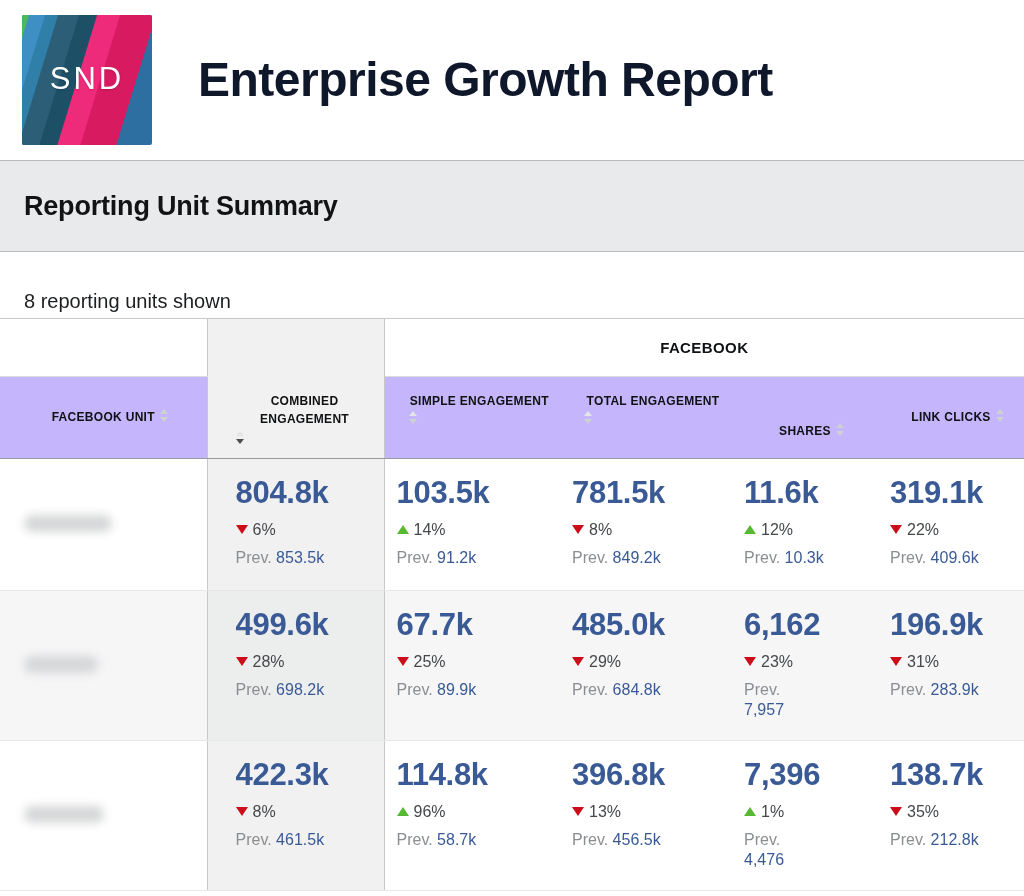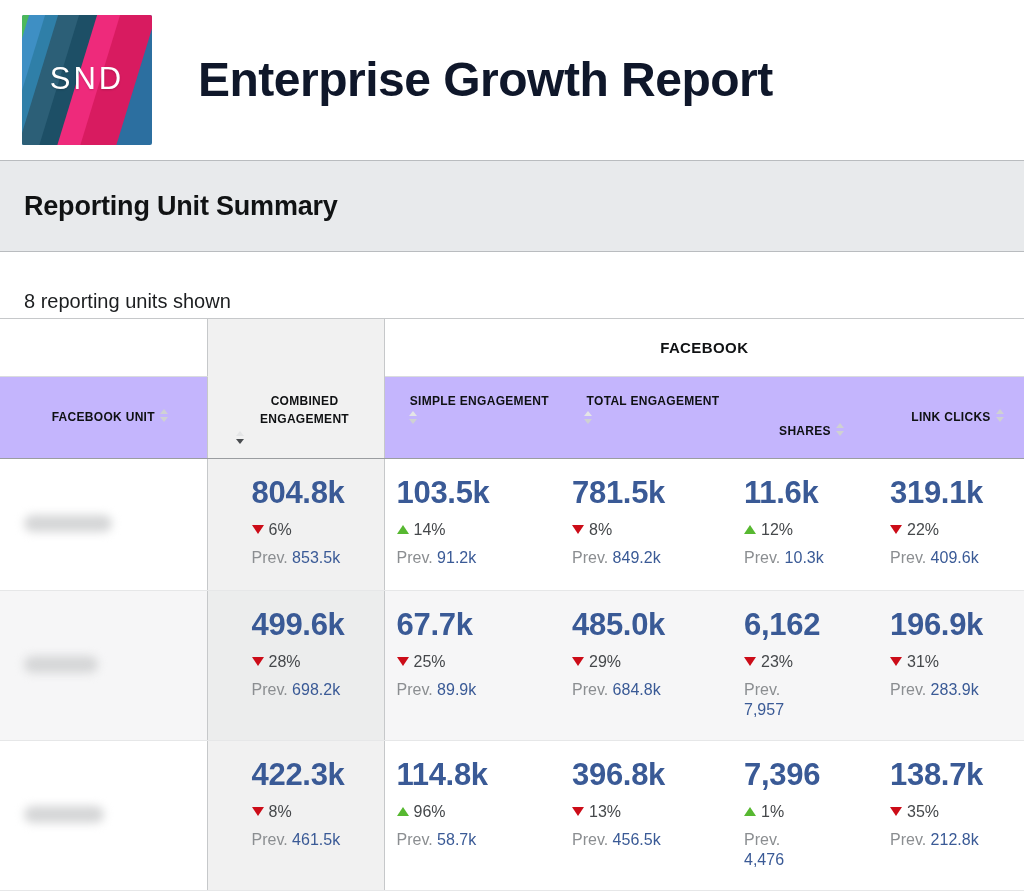--- a/index.html
+++ b/index.html
@@ -185,21 +185,21 @@
     height: 132px;
   }
   tbody tr.alt td { background: #f6f6f7; }
   tbody td.comb-cell {
     background: #f1f1f1;
     border-left: 1px solid #c6c8ca;
     border-right: 1px solid #c6c8ca;
   }
   tbody tr.alt td.comb-cell { background: #eceded; }
   .cell-inner { padding-left: 12px; padding-right: 10px; }
-  .comb-cell .cell-inner { padding-left: 44px; }
+  .comb-cell .cell-inner { padding-left: 28px; }
 
   .metric-value {
     font-size: 31px;
     font-weight: bold;
     color: #3a5a96;
     line-height: 1.05;
     letter-spacing: -0.3px;
   }
   .metric-delta {
     margin-top: 11px;

